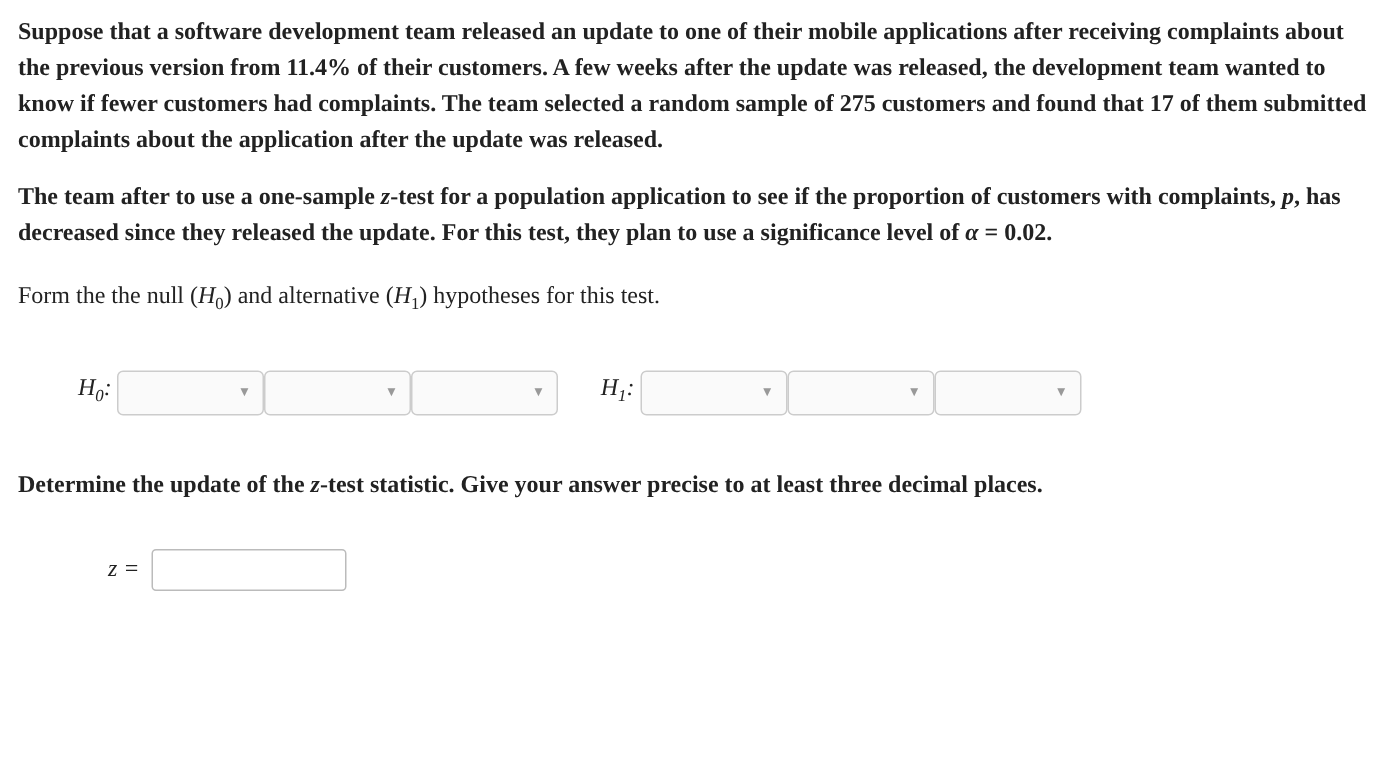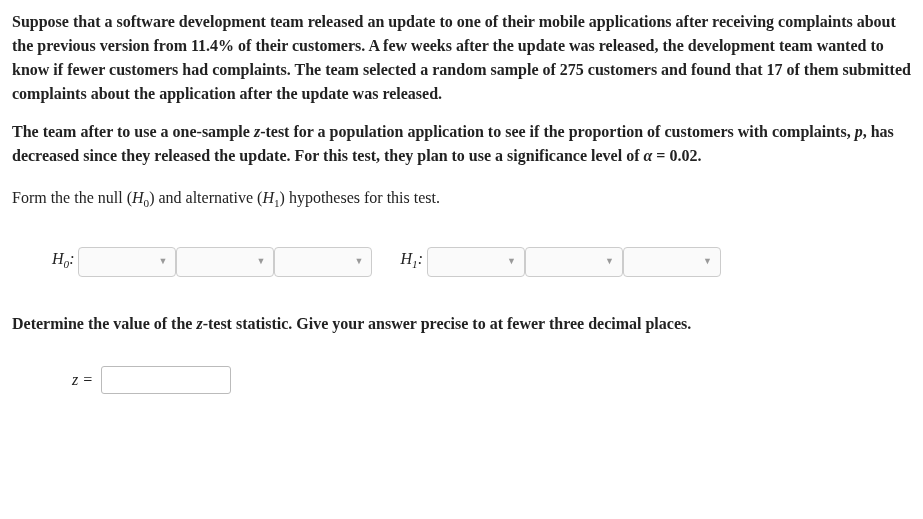--- a/index.html
+++ b/index.html
@@ -106,21 +106,21 @@
     </div>
   <div class="dropdown">
       <span class="chev">▼</span>
     </div>
   <div class="dropdown">
       <span class="chev">▼</span>
     </div>
 </div>
 
 <div class="paragraph">
-  <span>Determine the value of the </span><span class="italic">z</span><span>-test statistic. Give your answer precise to at fewer three decimal places.</span>
+  <span>Determine the update of the </span><span class="italic">z</span><span>-test statistic. Give your answer precise to at least three decimal places.</span>
 </div>
 
 <div class="z-row">
   <span class="z-label">
     <span class="italic">z</span><span> =</span>
   </span>
   <div class="text-input"></div>
 </div>
 
 </body></html>

